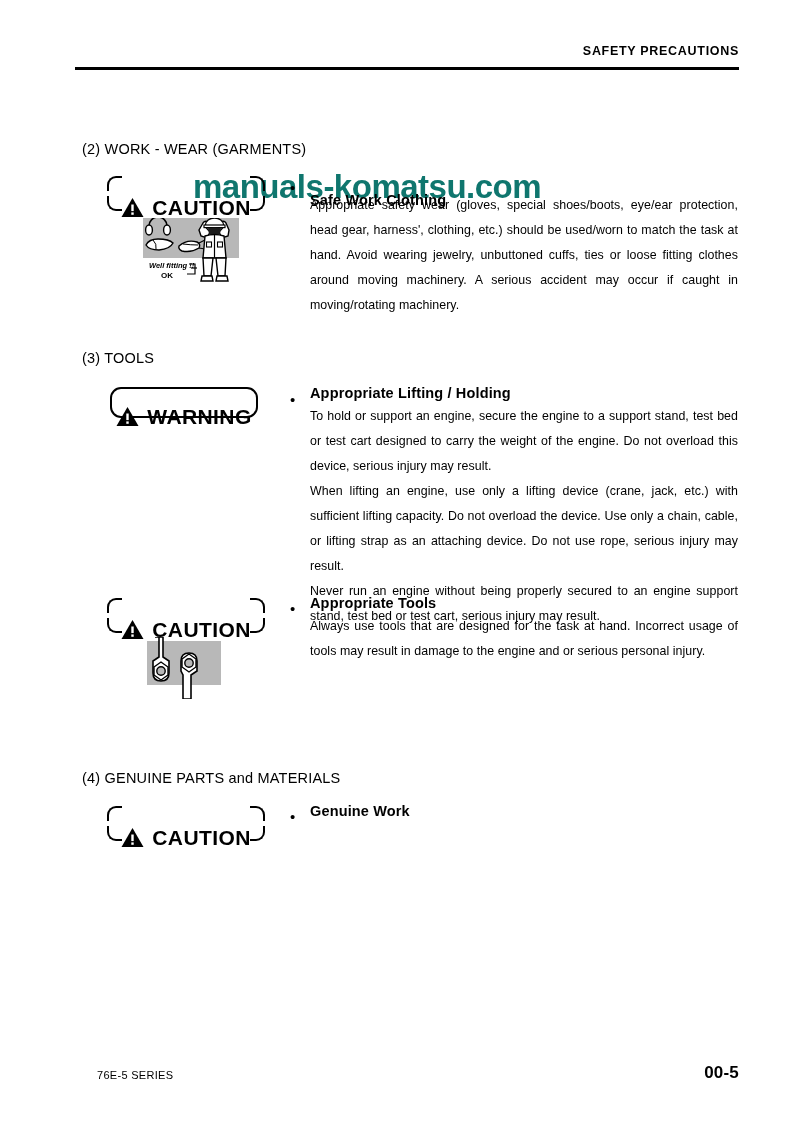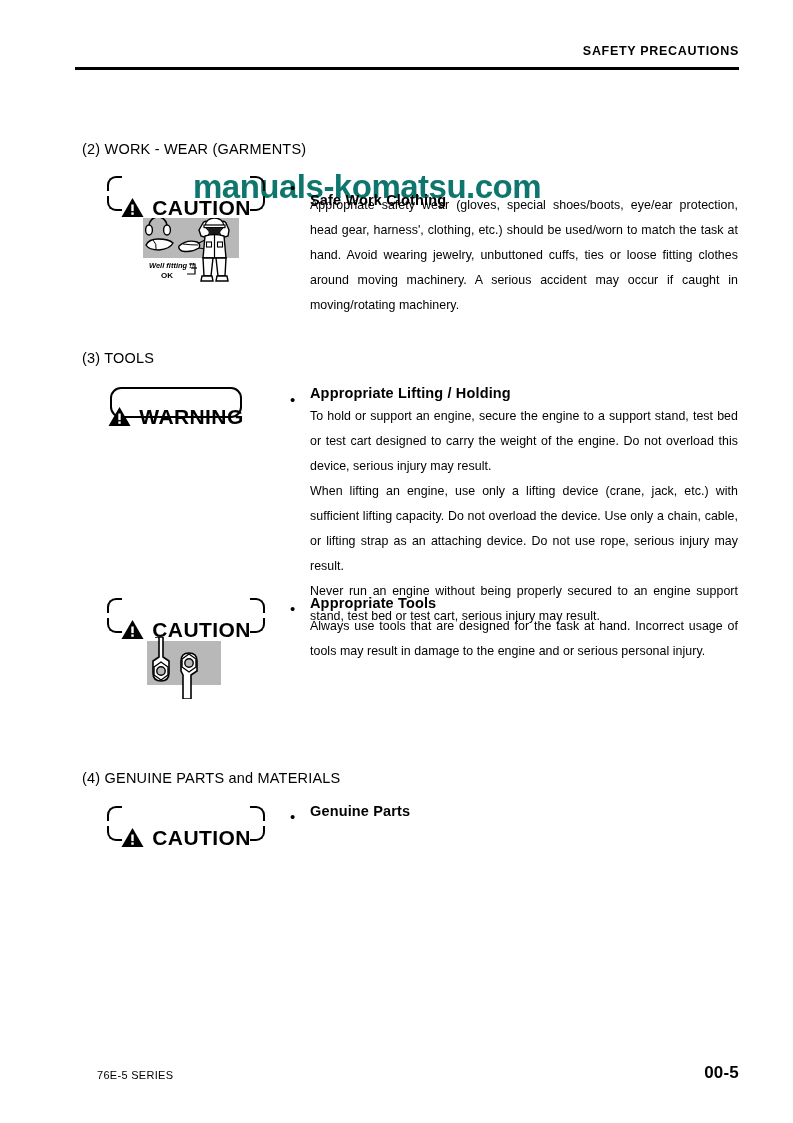--- a/index.html
+++ b/index.html
@@ -253,21 +253,21 @@
       <path d="M48 50 L54 50" fill="none" stroke="#000" stroke-width="1.2"></path>
     </svg>
   </div>
 
   <div class="bullet-dot" style="left:290px; top:180px;">•</div>
   <div class="item-title" style="left:310px; top:174px;margin-top:18px;">Safe Work Clothing</div>
   <div class="item-body" style="left:310px; top:193px; width:428px;">Appropriate safety wear (gloves, special shoes/boots, eye/ear protection, head gear, harness', clothing, etc.) should be used/worn to match the task at hand.  Avoid wearing jewelry, unbuttoned cuffs, ties or loose fitting clothes around moving machinery. A serious accident may occur if caught in moving/rotating machinery.</div>
 
   <div class="section-heading" style="left:82px; top:350px;">(3) TOOLS</div>
 
-  <div class="alert alert-warning" style="left:110px; top:387px; width:132px; height:31px;">
+  <div class="alert alert-warning" style="left:110px; top:387px; width:148px; height:31px;">
     <div class="alert-inner">
       <span class="tri">
         <svg width="23" height="21" viewBox="0 0 23 21">
           <polygon points="11.5,1 22.5,20 0.5,20" fill="#000"></polygon>
           <rect x="10.3" y="7.5" width="2.4" height="6.6" fill="#fff"></rect>
           <rect x="10.3" y="15.4" width="2.4" height="2.4" fill="#fff"></rect>
         </svg>
       </span>
       <span class="alert-label">WARNING</span>
     </div>
@@ -329,18 +329,18 @@
           <polygon points="11.5,1 22.5,20 0.5,20" fill="#000"></polygon>
           <rect x="10.3" y="7.5" width="2.4" height="6.6" fill="#fff"></rect>
           <rect x="10.3" y="15.4" width="2.4" height="2.4" fill="#fff"></rect>
         </svg>
       </span>
       <span class="alert-label">CAUTION</span>
     </div>
   </div>
 
   <div class="bullet-dot" style="left:290px; top:809px;">•</div>
-  <div class="item-title" style="left:310px; top:803px;">Genuine Parts</div>
+  <div class="item-title" style="left:310px; top:803px;">Genuine Work</div>
 
   <div class="footer-left">76E-5 SERIES</div>
   <div class="footer-right">00-5</div>
 
 </div>
 
 </body></html>

